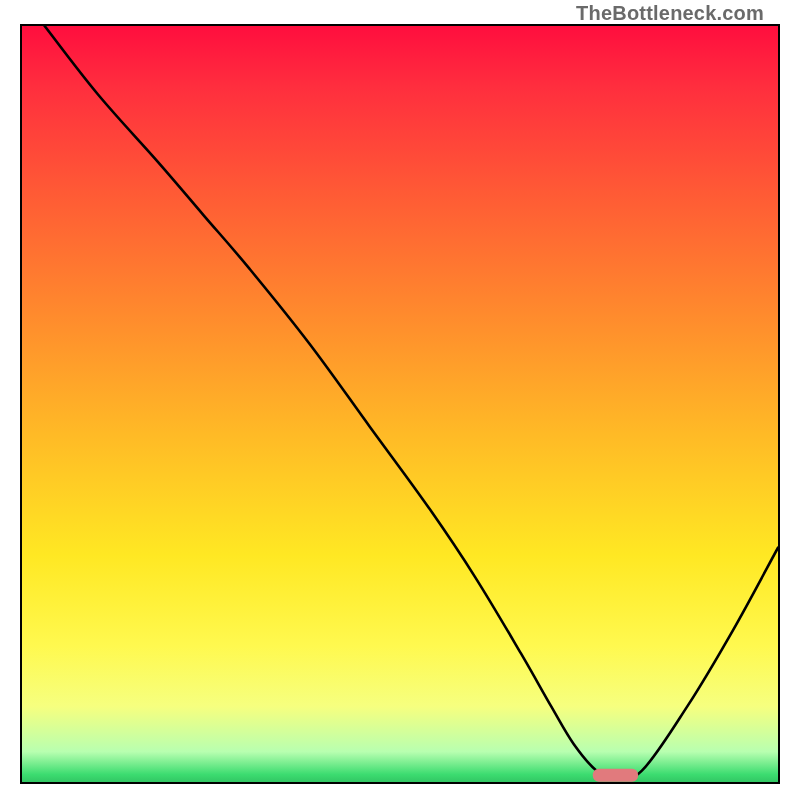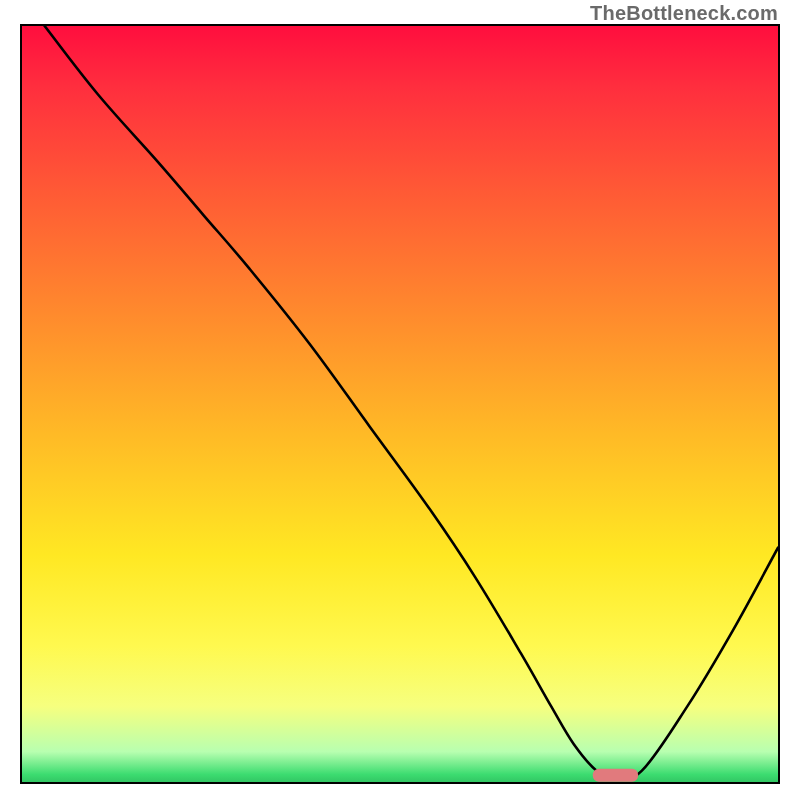--- a/index.html
+++ b/index.html
@@ -38,21 +38,21 @@
   }
   svg.overlay {
     position: absolute;
     inset: 0;
     width: 100%;
     height: 100%;
   }
   .watermark {
     position: absolute;
     top: 2px;
-    right: 22px;
+    right: 36px;
     font-family: Arial, Helvetica, sans-serif;
     font-size: 20px;
     font-weight: 600;
     color: #6a6a6a;
     letter-spacing: 0.2px;
   }
 </style>
 </head>
 <body>
 

